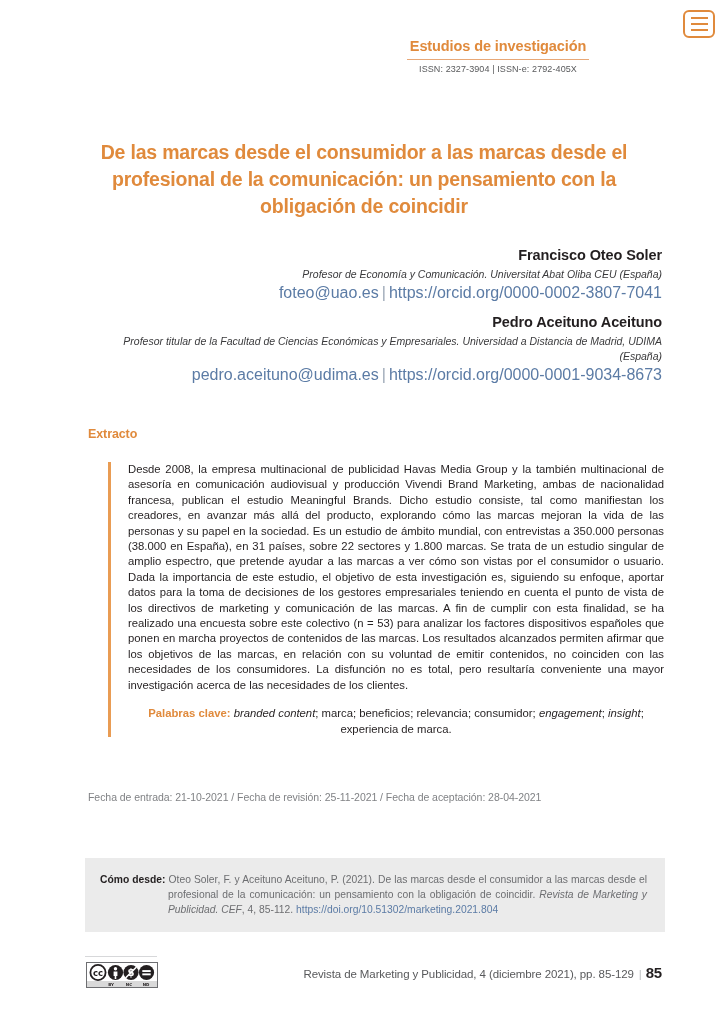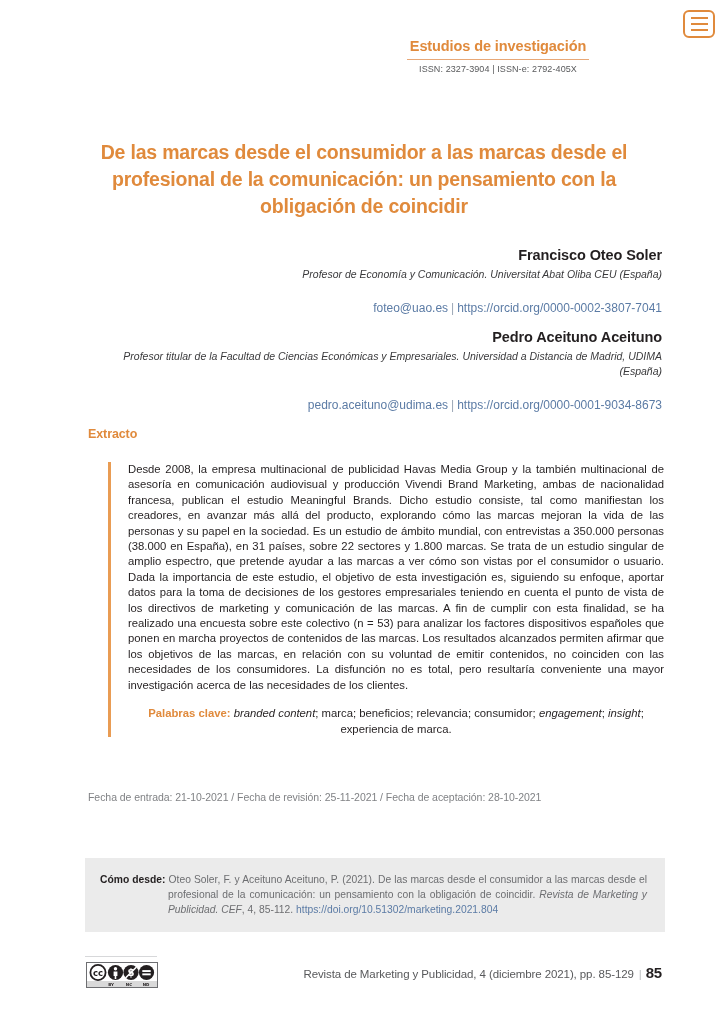--- a/index.html
+++ b/index.html
@@ -98,24 +98,24 @@
     letter-spacing: -0.1px;
   }
   .author-affil {
     font-size: 10.5px;
     font-style: italic;
     color: #3a3a3c;
     line-height: 15.5px;
     margin-top: 2px;
   }
   .author-contact {
-    font-size: 12px;
+    font-size: 16px;
     color: #5b7ba5;
     line-height: 16px;
-    margin-top: 17px;
+    margin-top: 2px;
   }
   .author-contact .sep {
     color: #9aa6b5;
     padding: 0 3px;
   }
 
   
   .extracto-heading {
     position: absolute;
     top: 427px;
@@ -281,21 +281,21 @@
   <div class="abstract-bar"></div>
   <div class="abstract-body">
     <p>Desde 2008, la empresa multinacional de publicidad Havas Media Group y la también multinacional de asesoría en comunicación audiovisual y producción Vivendi Brand Marketing, ambas de nacionalidad francesa, publican el estudio Meaningful Brands. Dicho estudio consiste, tal como manifiestan los creadores, en avanzar más allá del producto, explorando cómo las marcas mejoran la vida de las personas y su papel en la sociedad. Es un estudio de ámbito mundial, con entrevistas a 350.000 personas (38.000 en España), en 31 países, sobre 22 sectores y 1.800 marcas. Se trata de un estudio singular de amplio espectro, que pretende ayudar a las marcas a ver cómo son vistas por el consumidor o usuario. Dada la importancia de este estudio, el objetivo de esta investigación es, siguiendo su enfoque, aportar datos para la toma de decisiones de los gestores empresariales teniendo en cuenta el punto de vista de los directivos de marketing y comunicación de las marcas. A fin de cumplir con esta finalidad, se ha realizado una encuesta sobre este colectivo (n = 53) para analizar los factores dispositivos españoles que ponen en marcha proyectos de contenidos de las marcas. Los resultados alcanzados permiten afirmar que los objetivos de las marcas, en relación con su voluntad de emitir contenidos, no coinciden con las necesidades de los consumidores. La disfunción no es total, pero resultaría conveniente una mayor investigación acerca de las necesidades de los clientes.</p>
   </div>
   <div class="keywords">
     <span class="kw-label">Palabras clave:</span>
     <span id="kw-list"> <i>branded content</i><span>;</span> <span>marca</span><span>;</span> <span>beneficios</span><span>;</span> <span>relevancia</span><span>;</span> <span>consumidor</span><span>;</span> <i>engagement</i><span>;</span> <i>insight</i><span>;</span> <span>experiencia de marca</span><span>.</span></span>
   </div>
 </div>
 
-<div class="dates-line">Fecha de entrada: 21-10-2021 / Fecha de revisión: 25-11-2021 / Fecha de aceptación: 28-10-2021</div>
+<div class="dates-line">Fecha de entrada: 21-10-2021 / Fecha de revisión: 25-11-2021 / Fecha de aceptación: 28-04-2021</div>
 
 <div class="cite-box">
   <div class="cite-inner">
     <span class="cite-label">Cómo desde:</span>
     <span>Oteo Soler, F. y Aceituno Aceituno, P. (2021).</span>
     <span>De las marcas desde el consumidor a las marcas desde el profesional de la comunicación: un pensamiento con la obligación de coincidir.</span>
     <i>Revista de Marketing y Publicidad. CEF</i><span>, 4, 85-112.</span>
     <span class="cite-doi">https://doi.org/10.51302/marketing.2021.804</span>
   </div>
 </div>

